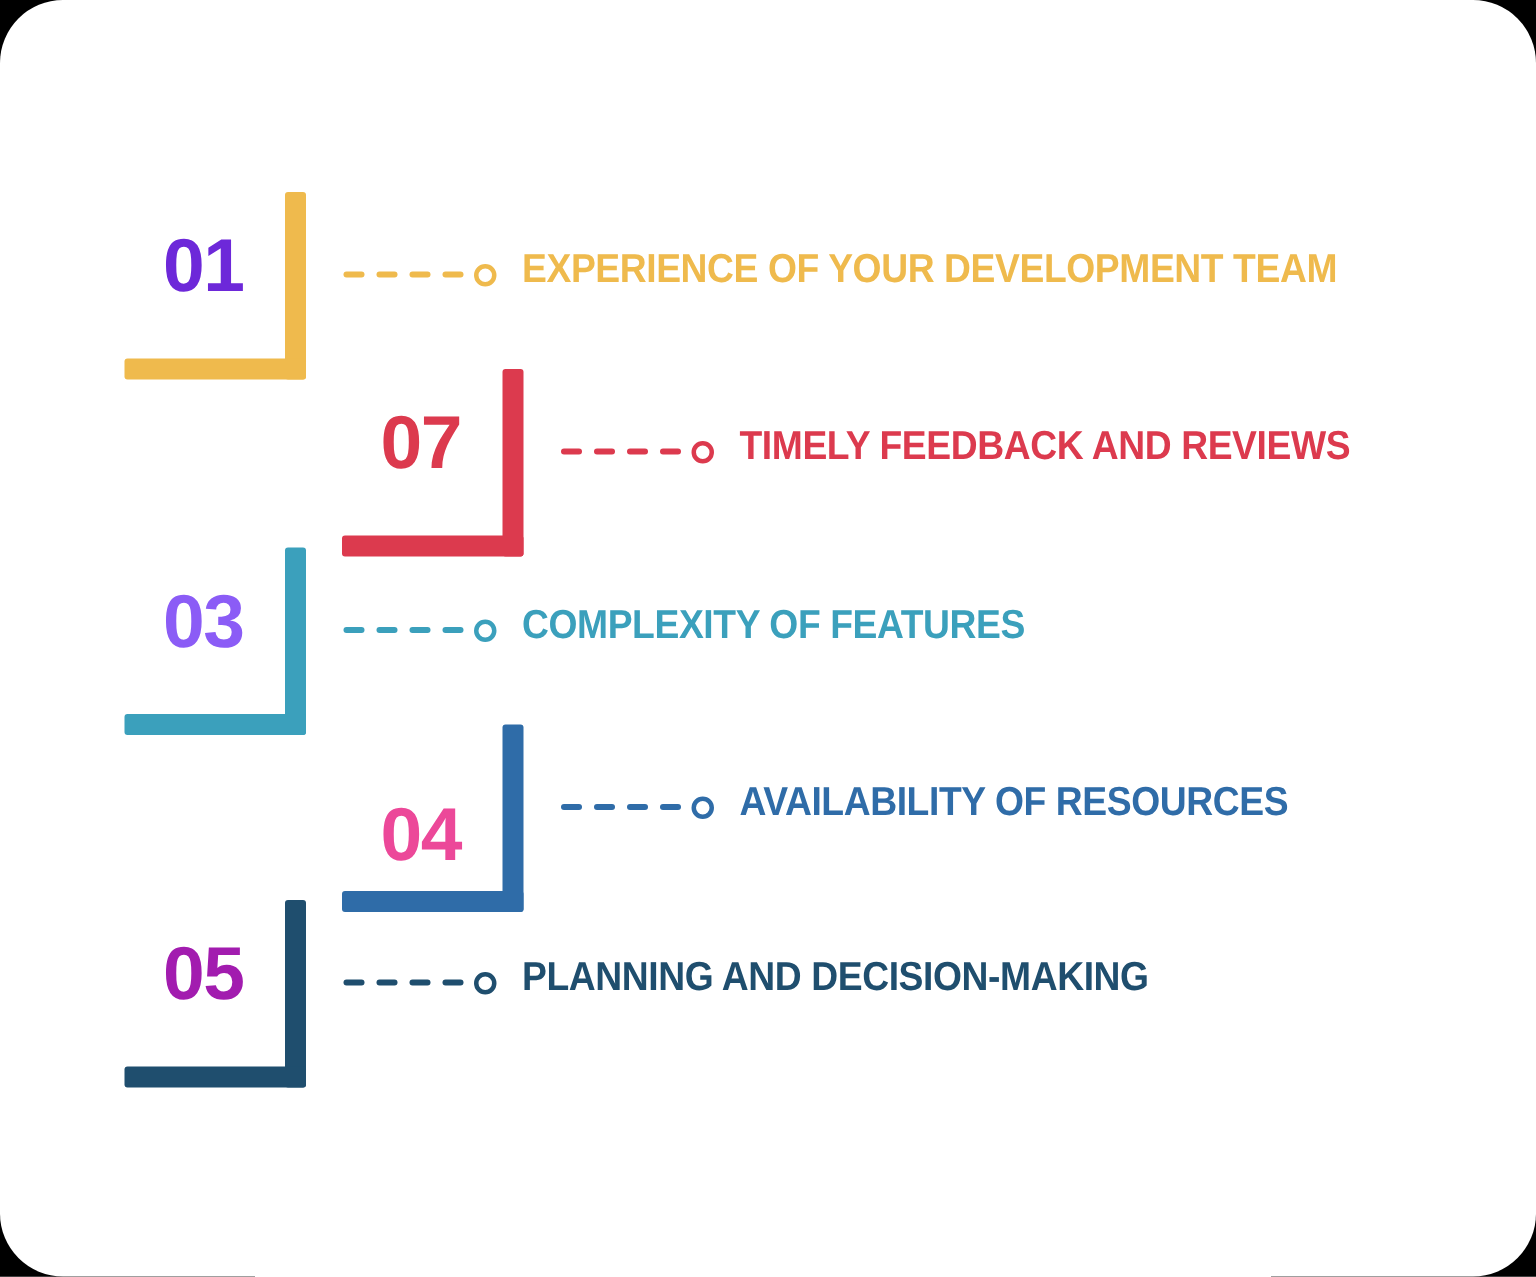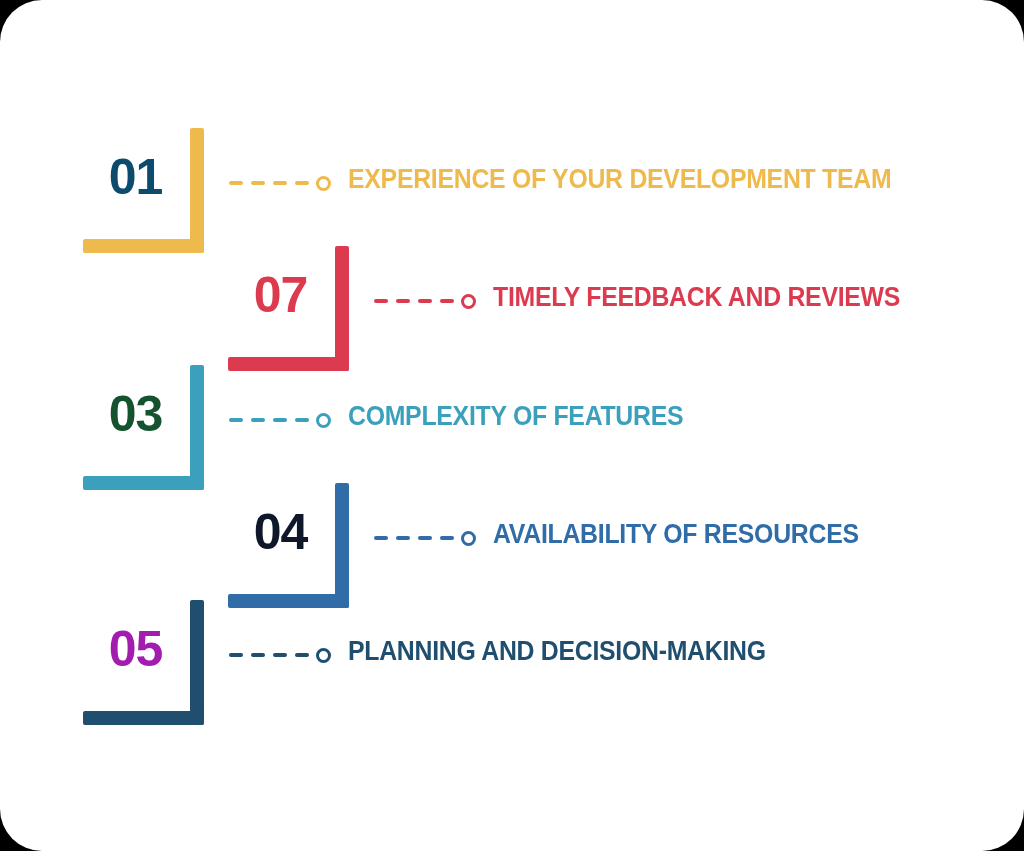--- a/index.html
+++ b/index.html
@@ -119,21 +119,21 @@
 </head>
 <body>
 
 <div id="infographic-card">
   <div class="steps-list">
       <div class="step-row" style="left: 83px; top: 128px;">
         <div class="bracket">
           <div class="bracket-vertical" style="background: rgb(239, 186, 77);"></div>
           <div class="bracket-horizontal" style="background: rgb(239, 186, 77);"></div>
         </div>
-        <div class="step-number" style="color: #0c4a6e;">01</div>
+        <div class="step-number" style="color: #6d28d9;">01</div>
         <div class="connector">
           <span class="dash" style="background: rgb(239, 186, 77);"></span>
           <span class="dash" style="background: rgb(239, 186, 77);"></span>
           <span class="dash" style="background: rgb(239, 186, 77);"></span>
           <span class="dash" style="background: rgb(239, 186, 77);"></span>
           <span class="ring" style="border-color: rgb(239, 186, 77);"></span>
         </div>
         <div class="step-label" style="color: rgb(239, 186, 77);">EXPERIENCE OF YOUR DEVELOPMENT TEAM</div>
       </div>
       <div class="step-row" style="left: 228px; top: 246px;">
@@ -149,36 +149,36 @@
           <span class="dash" style="background: rgb(220, 58, 78);"></span>
           <span class="ring" style="border-color: rgb(220, 58, 78);"></span>
         </div>
         <div class="step-label" style="color: rgb(220, 58, 78);">TIMELY FEEDBACK AND REVIEWS</div>
       </div>
       <div class="step-row" style="left: 83px; top: 365px;">
         <div class="bracket">
           <div class="bracket-vertical" style="background: rgb(59, 160, 188);"></div>
           <div class="bracket-horizontal" style="background: rgb(59, 160, 188);"></div>
         </div>
-        <div class="step-number" style="color: #14532d;">03</div>
+        <div class="step-number" style="color: #8b5cf6;">03</div>
         <div class="connector">
           <span class="dash" style="background: rgb(59, 160, 188);"></span>
           <span class="dash" style="background: rgb(59, 160, 188);"></span>
           <span class="dash" style="background: rgb(59, 160, 188);"></span>
           <span class="dash" style="background: rgb(59, 160, 188);"></span>
           <span class="ring" style="border-color: rgb(59, 160, 188);"></span>
         </div>
         <div class="step-label" style="color: rgb(59, 160, 188);">COMPLEXITY OF FEATURES</div>
       </div>
       <div class="step-row" style="left: 228px; top: 483px;">
         <div class="bracket">
           <div class="bracket-vertical" style="background: rgb(47, 108, 168);"></div>
           <div class="bracket-horizontal" style="background: rgb(47, 108, 168);"></div>
         </div>
-        <div class="step-number" style="color: #0f172a;">04</div>
+        <div class="step-number" style="color: #ec4899; margin-top: 24px;">04</div>
         <div class="connector">
           <span class="dash" style="background: rgb(47, 108, 168);"></span>
           <span class="dash" style="background: rgb(47, 108, 168);"></span>
           <span class="dash" style="background: rgb(47, 108, 168);"></span>
           <span class="dash" style="background: rgb(47, 108, 168);"></span>
           <span class="ring" style="border-color: rgb(47, 108, 168);"></span>
         </div>
         <div class="step-label" style="color: rgb(47, 108, 168);">AVAILABILITY OF RESOURCES</div>
       </div>
       <div class="step-row" style="left: 83px; top: 600px;">

